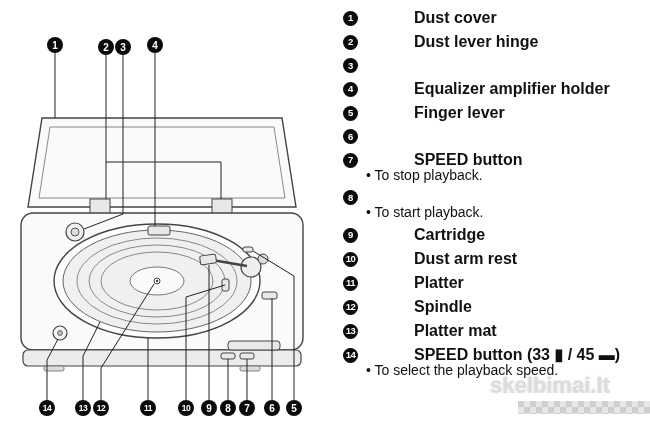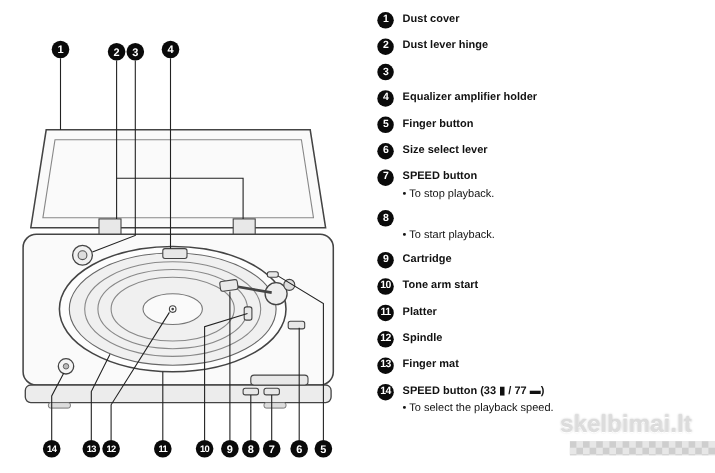--- a/index.html
+++ b/index.html
@@ -10,31 +10,31 @@
   }
   .diagram{position:absolute;left:0;top:0;width:332px;height:430px;}
   .legend{position:absolute;left:343px;top:10px;width:302px;}
   .legend-item{margin-bottom:8px;}
   .legend-row{display:flex;align-items:center;gap:8px;}
   .badge{
     flex:0 0 auto;width:15px;height:15px;border-radius:50%;
     background:#0a0a0a;color:#fff;display:inline-flex;align-items:center;justify-content:center;
     font-size:9.5px;font-weight:bold;letter-spacing:-0.5px;line-height:1;
   }
-  .plabel{font-size:10px;font-weight:bold;line-height:16px;white-space:nowrap;}
-  .pnote{margin:1px 0 0 23px;font-size:10px;line-height:13px;color:#111;}
+  .plabel{font-size:16px;font-weight:bold;line-height:16px;white-space:nowrap;margin-left:48px;}
+  .pnote{margin:1px 0 0 23px;font-size:14px;line-height:13px;color:#111;}
 
   svg .outline{stroke:#444;stroke-width:1.4;fill:#fafafa;}
   svg .thin{stroke:#888;stroke-width:1;fill:none;}
   svg .part{stroke:#444;stroke-width:1;fill:#e8e8e8;}
   svg .leader{stroke:#222;stroke-width:1;fill:none;}
   svg text.co{fill:#fff;font-family:"Liberation Sans",sans-serif;font-weight:bold;font-size:10px;text-anchor:middle;}
   svg text.co2{font-size:8.5px;letter-spacing:-0.5px;}
 
-  .watermark{position:absolute;right:0;bottom:16px;width:160px;text-align:center;}
+  .watermark{position:absolute;right:0;bottom:16px;width:160px;text-align:left;}
   .wm-text{
     font-size:22px;font-weight:bold;color:#dcdcdc;white-space:nowrap;margin-right:2px;
     text-shadow:0 1px 0 #fff, 0 0 2px #b5b5b5;
   }
   .wm-mosaic{
     margin-top:2px;height:13px;width:132px;margin-left:auto;
     background:repeating-conic-gradient(#e4e4e4 0% 25%, #c9c9c9 0% 50%) 0 0/12px 12px;
     opacity:.9;
   }
 </style>
@@ -186,28 +186,27 @@
   <div class="legend-item">
     <div class="legend-row">
       <span class="badge">4</span>
       <span class="plabel">Equalizer amplifier holder</span>
     </div>
   </div>
 
   <div class="legend-item">
     <div class="legend-row">
       <span class="badge">5</span>
-      <span class="plabel">Finger button</span>
+      <span class="plabel">Finger lever</span>
     </div>
   </div>
 
   <div class="legend-item">
     <div class="legend-row">
       <span class="badge">6</span>
-      <span class="plabel">Size select lever</span>
     </div>
   </div>
 
   <div class="legend-item">
     <div class="legend-row">
       <span class="badge">7</span>
       <span class="plabel">SPEED button</span>
     </div>
     <div class="pnote">• To stop playback.</div>
   </div>
@@ -222,49 +221,49 @@
   <div class="legend-item">
     <div class="legend-row">
       <span class="badge">9</span>
       <span class="plabel">Cartridge</span>
     </div>
   </div>
 
   <div class="legend-item">
     <div class="legend-row">
       <span class="badge">10</span>
-      <span class="plabel">Tone arm start</span>
+      <span class="plabel">Dust arm rest</span>
     </div>
   </div>
 
   <div class="legend-item">
     <div class="legend-row">
       <span class="badge">11</span>
       <span class="plabel">Platter</span>
     </div>
   </div>
 
   <div class="legend-item">
     <div class="legend-row">
       <span class="badge">12</span>
       <span class="plabel">Spindle</span>
     </div>
   </div>
 
   <div class="legend-item">
     <div class="legend-row">
       <span class="badge">13</span>
-      <span class="plabel">Finger mat</span>
+      <span class="plabel">Platter mat</span>
     </div>
   </div>
 
   <div class="legend-item">
     <div class="legend-row">
       <span class="badge">14</span>
-      <span class="plabel">SPEED button (33 ▮ / 77 ▬)</span>
+      <span class="plabel">SPEED button (33 ▮ / 45 ▬)</span>
     </div>
     <div class="pnote">• To select the playback speed.</div>
   </div>
 
 </div>
 
 <div class="watermark">
   <div class="wm-text">skelbimai.lt</div>
   <div class="wm-mosaic"></div>
 </div>

